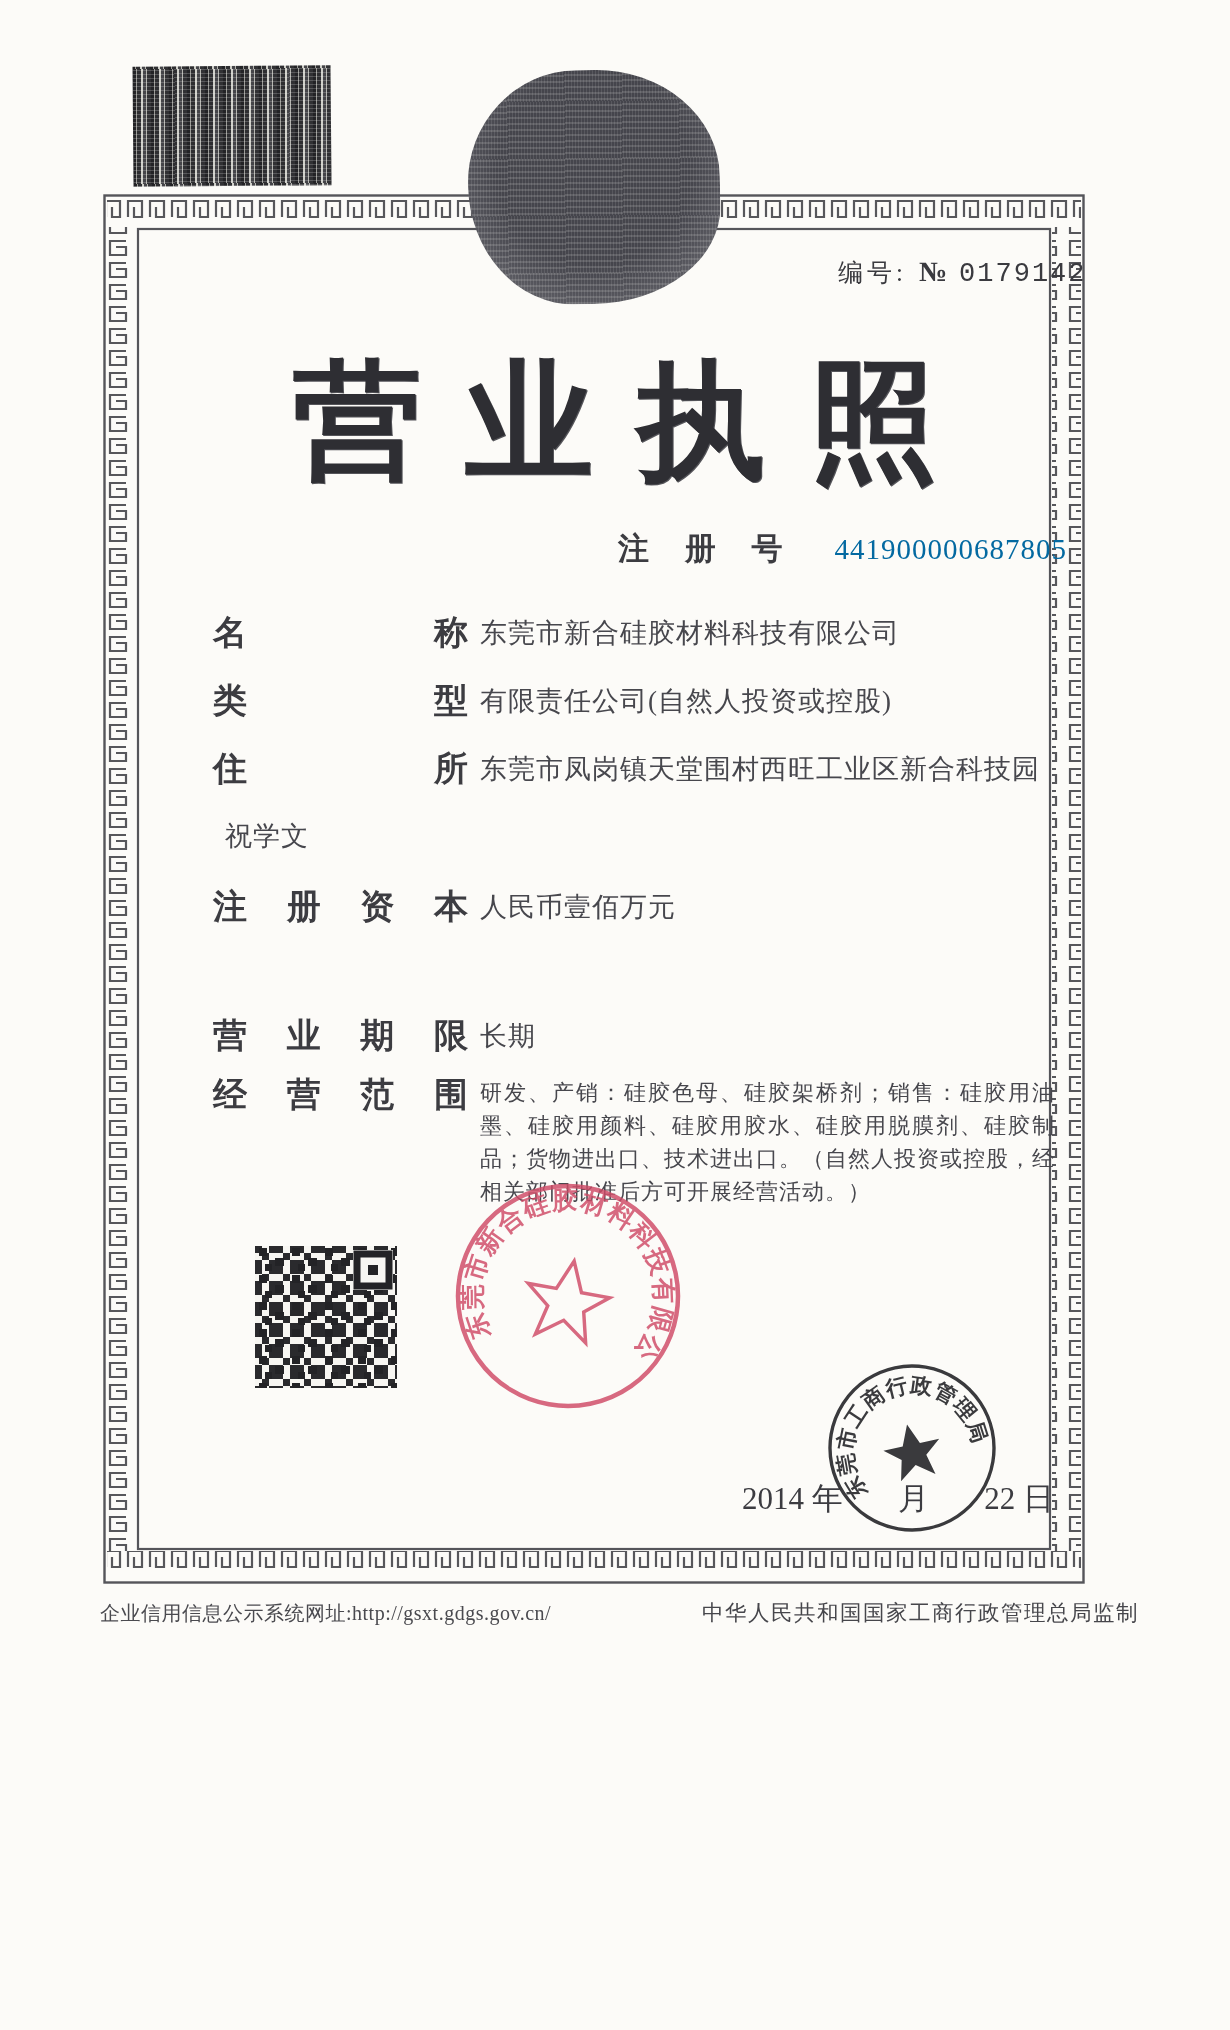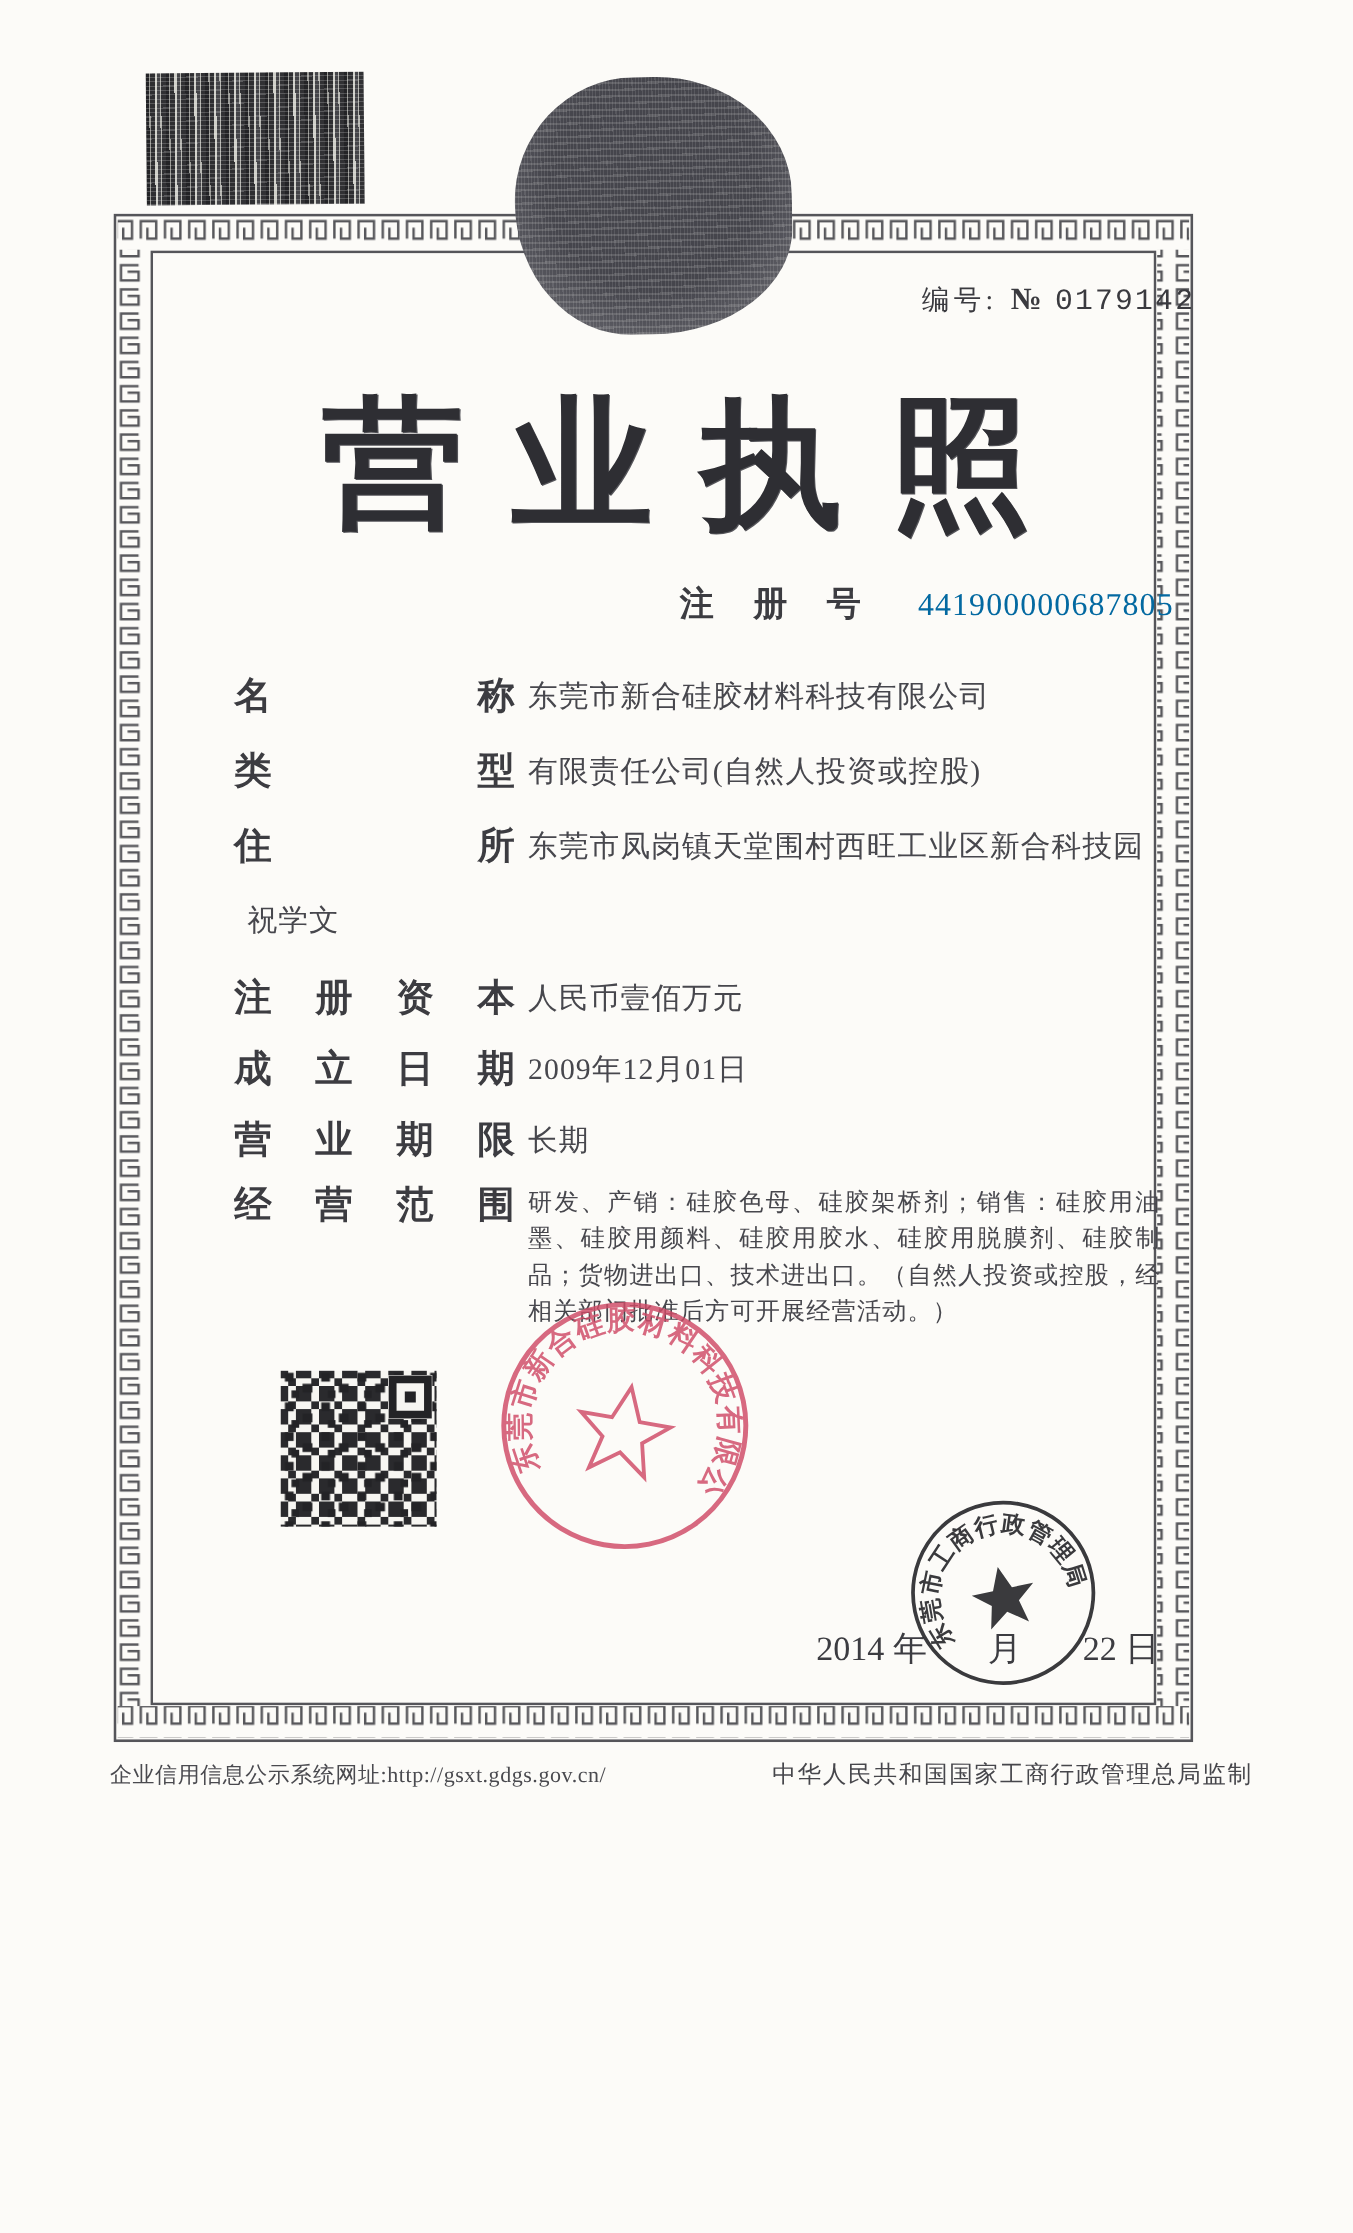--- a/index.html
+++ b/index.html
@@ -134,24 +134,20 @@
     <span class="row-label">住所</span>
     <span class="row-value">东莞市凤岗镇天堂围村西旺工业区新合科技园</span>
   </div>
   <div class="row" style="top:813px">
     <span class="row-value">祝学文</span>
   </div>
   <div class="row" style="top:884px">
     <span class="row-label">注册资本</span>
     <span class="row-value">人民币壹佰万元</span>
   </div>
-  <div class="row" style="top:949px">
-    <span class="row-label">成立日期</span>
-    <span class="row-value">2009年12月01日</span>
-  </div>
   <div class="row" style="top:1013px">
     <span class="row-label">营业期限</span>
     <span class="row-value">长期</span>
   </div>
   <div class="row" style="top:1072px">
     <span class="row-label">经营范围</span>
     <span class="row-value small">研发、产销：硅胶色母、硅胶架桥剂；销售：硅胶用油墨、硅胶用颜料、硅胶用胶水、硅胶用脱膜剂、硅胶制品；货物进出口、技术进出口。（自然人投资或控股，经相关部门批准后方可开展经营活动。）</span>
   </div>
 
   <svg class="qr" width="142" height="142" viewBox="0 0 142 142">

